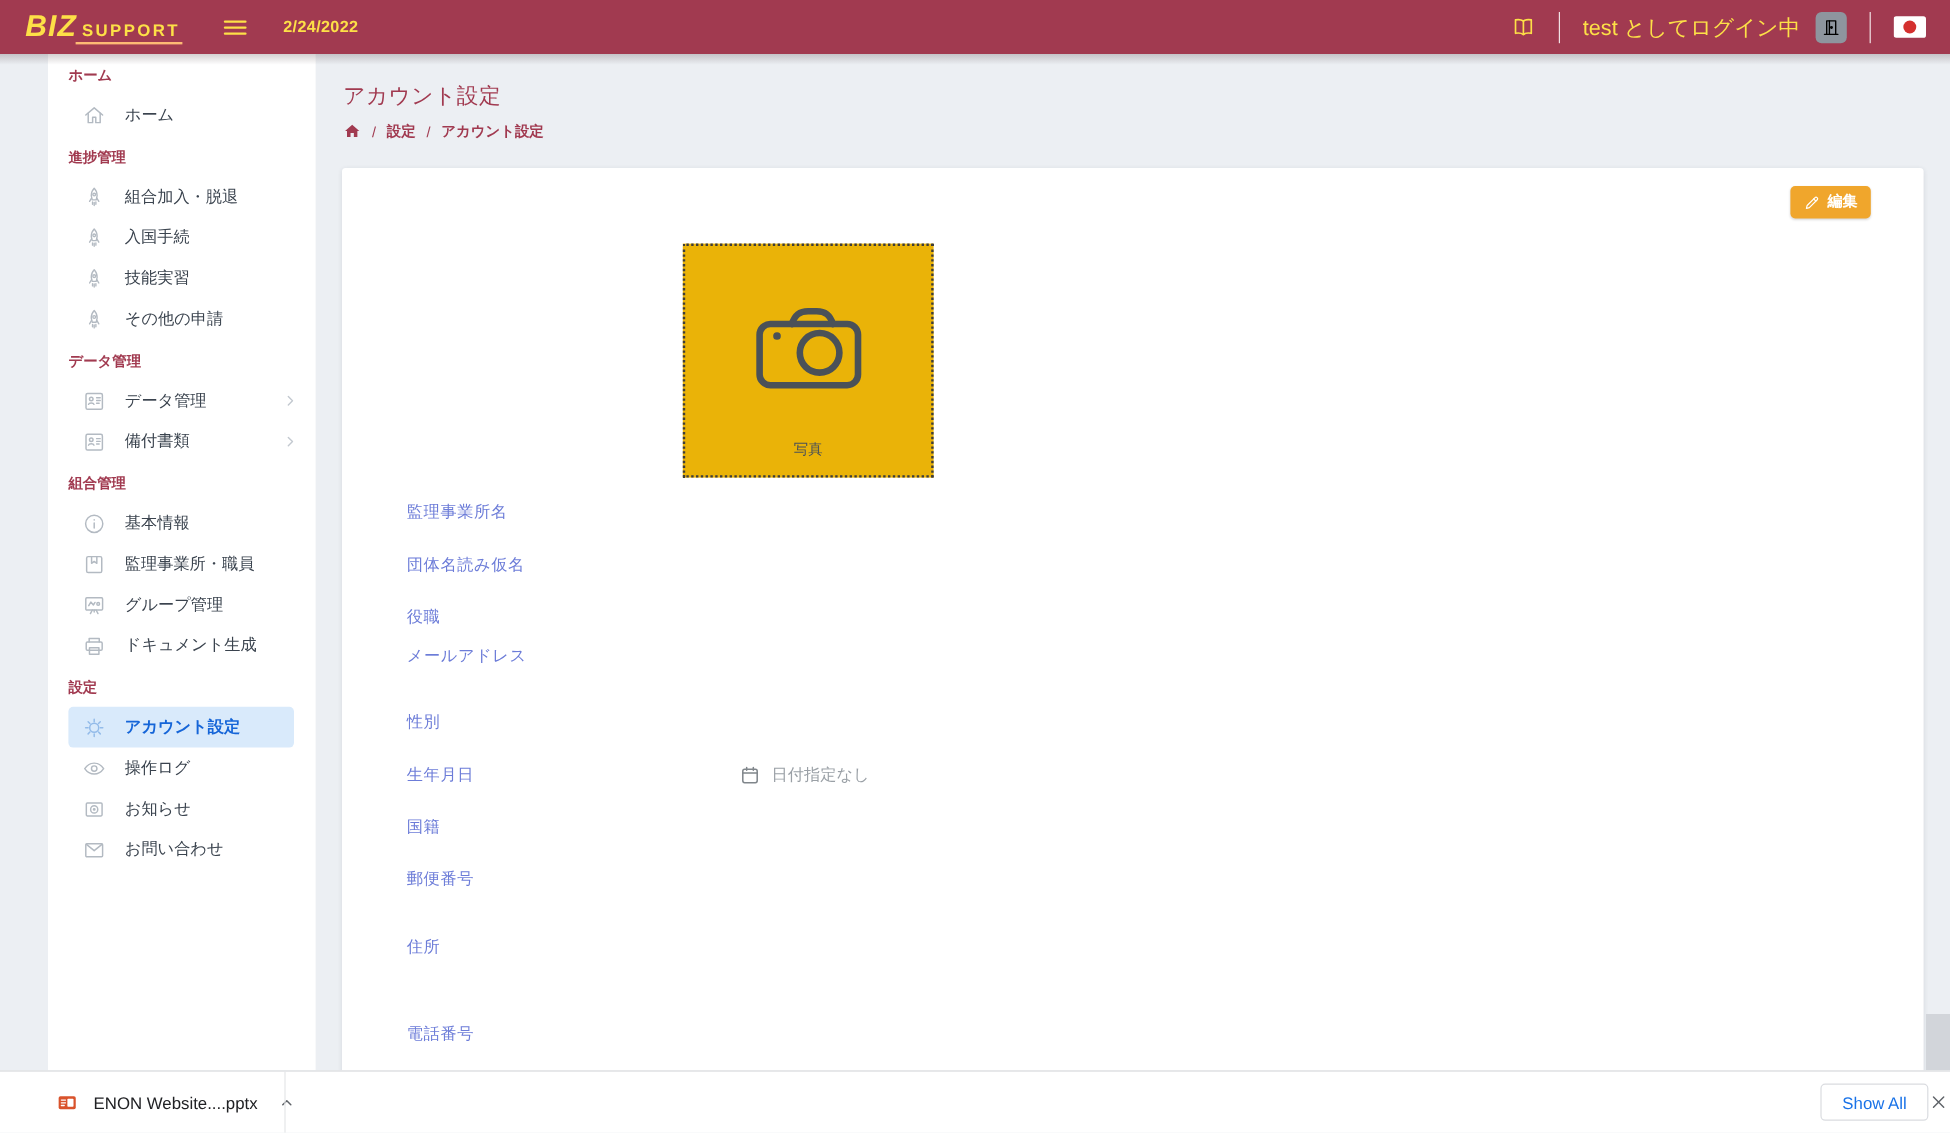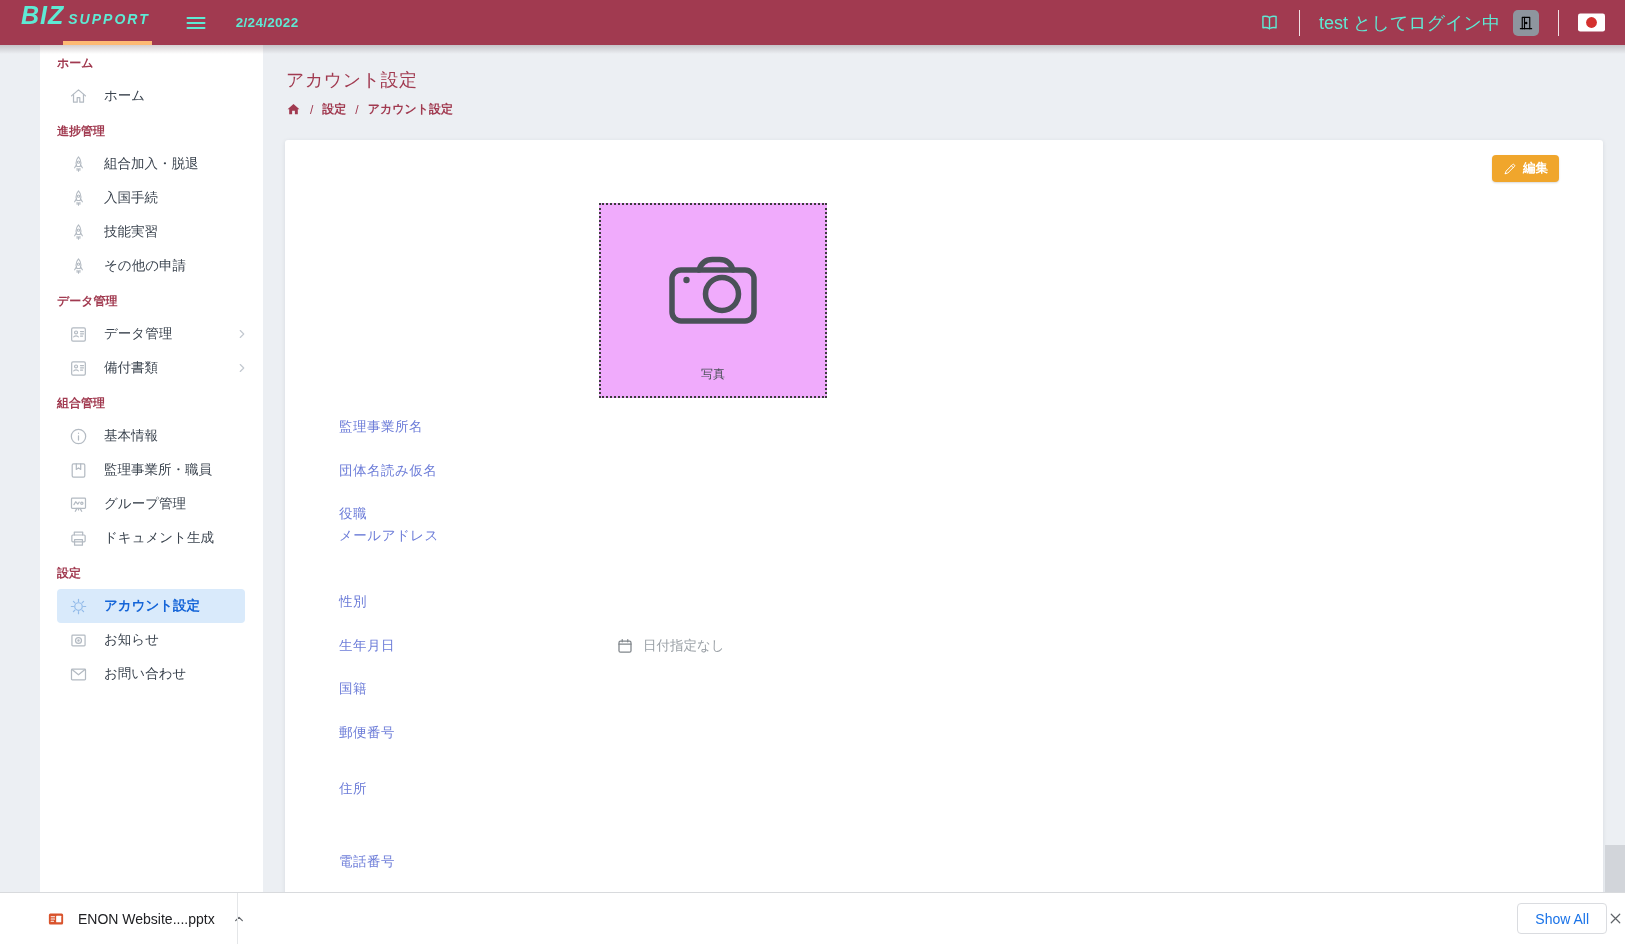--- a/index.html
+++ b/index.html
@@ -8,26 +8,26 @@
     font-family:"Liberation Sans","DejaVu Sans",sans-serif;
     background:#ECEFF3; color:#3A434E; position:relative;
   }
   .icon svg { display:block; width:100%; height:100%; }
   .icon { display:inline-block; flex:none; }
 
   
   .app-header {
     position:absolute; top:0; left:0; right:0; height:45px;
     background:#A13A50; display:flex; align-items:center;
-    padding:0 20px 0 21px; color:#5eead4; z-index:20;
+    padding:0 20px 0 21px; color:#fde047; z-index:20;
   }
   .logo { display:flex; align-items:baseline; cursor:pointer; }
   .logo-biz { font-size:25px; font-weight:800; font-style:italic; letter-spacing:1px; }
-  .logo-support { font-size:14px; font-style:italic; font-weight:700; letter-spacing:2px;
-    border-bottom:4px solid #fdba74; padding:0 2px 14px 5px; margin-left:-1px; }
+  .logo-support { font-size:14px; font-weight:700; letter-spacing:2px;
+    border-bottom:2px solid #fdba74; padding:0 2px 2px 5px; margin-left:-1px; }
   .hamburger { width:24px; height:24px; margin-left:32px; cursor:pointer; }
   .header-date { margin-left:28px; font-size:13.5px; font-weight:700; letter-spacing:.3px;text-align:right; }
   .header-spacer { flex:1; }
   .hdr-book { width:21px; height:21px; cursor:pointer; }
   .hdr-divider { width:1px; height:26px; background:rgba(255,255,255,.85); margin:0 19px; }
   .login-status { font-size:18px; font-weight:400; margin-right:13px;text-align:right; }
   .door-btn { width:26px; height:26px; background:#8E959E; border:none; border-radius:5px;
     display:flex; align-items:center; justify-content:center; cursor:pointer; padding:3px; }
   .door-btn .icon { width:18px; height:18px; }
   .flag-btn { width:27px; height:19px; cursor:pointer; }
@@ -62,22 +62,22 @@
 
   .account-card { position:absolute; left:22px; right:22px; top:95px; height:780px;
     background:#fff; border-radius:3px; box-shadow:0 1px 4px rgba(30,40,60,.10); }
 
   .edit-button { position:absolute; top:15px; right:44px; height:27px; padding:0 11px;
     background:#F0A62C; color:#fff; border:none; border-radius:4px; font-size:12.5px;
     font-weight:700; display:flex; align-items:center; gap:6px; cursor:pointer;
     font-family:inherit; box-shadow:0 1px 2px rgba(0,0,0,.15); }
   .edit-button .icon { width:14px; height:14px; }
 
-  .photo-dropzone { position:absolute; left:284px; top:63px; width:228px; height:195px;
-    background:#f0abfc; border:2px dotted #3c3c3c; cursor:pointer;margin-left:30px; }
+  .photo-dropzone { position:absolute; left:284px; top:63px; width:209px; height:195px;
+    background:#eab308; border:2px dotted #3c3c3c; cursor:pointer; }
   .photo-camera { position:absolute; left:50%; top:44px; transform:translateX(-50%);
     width:96px; height:78px; color:#4A5158; }
   .photo-label { position:absolute; left:0; right:0; bottom:13px; text-align:center;
     font-size:12px; color:#4A5158; }
 
   .field-row { position:absolute; left:54px; right:60px; height:22px;
     display:flex; align-items:flex-start; }
   .field-label { color:#6C7CD8; font-size:13.5px; letter-spacing:.5px; }
   .date-display { position:absolute; left:277px; display:flex; align-items:center; gap:9px;
     color:#9AA0A6; font-size:13.5px; cursor:pointer; }
@@ -296,20 +296,29 @@
                 <svg viewBox="0 0 24 24" fill="none" stroke="currentColor" stroke-linecap="round" stroke-linejoin="round" stroke-width="1.4">
                   <circle cx="12" cy="12" r="4.3"></circle>
                   <path d="M12 3.8v2.4M12 17.8v2.4M3.8 12h2.4M17.8 12h2.4M6.2 6.2l1.7 1.7M16.1 16.1l1.7 1.7M17.8 6.2l-1.7 1.7M7.9 16.1l-1.7 1.7"></path>
                 </svg>
               </span>
               <span class="nav-label">アカウント設定</span>
             </div>
             <div class="nav-item">
               <span class="icon">
                 <svg viewBox="0 0 24 24" fill="none" stroke="currentColor" stroke-linecap="round" stroke-linejoin="round" stroke-width="1.4">
+                  <path d="M3 12s3.6-5.2 9-5.2S21 12 21 12s-3.6 5.2-9 5.2S3 12 3 12z"></path>
+                  <circle cx="12" cy="12" r="2.6"></circle>
+                </svg>
+              </span>
+              <span class="nav-label">操作ログ</span>
+            </div>
+            <div class="nav-item">
+              <span class="icon">
+                <svg viewBox="0 0 24 24" fill="none" stroke="currentColor" stroke-linecap="round" stroke-linejoin="round" stroke-width="1.4">
                   <rect x="4.5" y="5.8" width="15" height="12.4" rx="1"></rect>
                   <circle cx="12" cy="12" r="3.4"></circle>
                   <circle cx="12" cy="12" r=".7" fill="currentColor"></circle>
                 </svg>
               </span>
               <span class="nav-label">お知らせ</span>
             </div>
             <div class="nav-item">
               <span class="icon">
                 <svg viewBox="0 0 24 24" fill="none" stroke="currentColor" stroke-linecap="round" stroke-linejoin="round" stroke-width="1.4">
@@ -365,21 +374,21 @@
       <div>
           <div class="field-row" style="top: 278px;">
             <span class="field-label">監理事業所名</span>
           </div>
           <div class="field-row" style="top: 322px;">
             <span class="field-label">団体名読み仮名</span>
           </div>
           <div class="field-row" style="top: 365px;">
             <span class="field-label">役職</span>
           </div>
-          <div class="field-row" style="top: 387px;">
+          <div class="field-row" style="top: 398px;">
             <span class="field-label">メールアドレス</span>
           </div>
           <div class="field-row" style="top: 453px;">
             <span class="field-label">性別</span>
           </div>
           <div class="field-row" style="top: 497px;">
             <span class="field-label">生年月日</span>
             <span class="date-display">
               <span class="icon cal">
                 <svg viewBox="0 0 24 24" fill="none" stroke="currentColor" stroke-linecap="round" stroke-linejoin="round" stroke-width="1.7">

